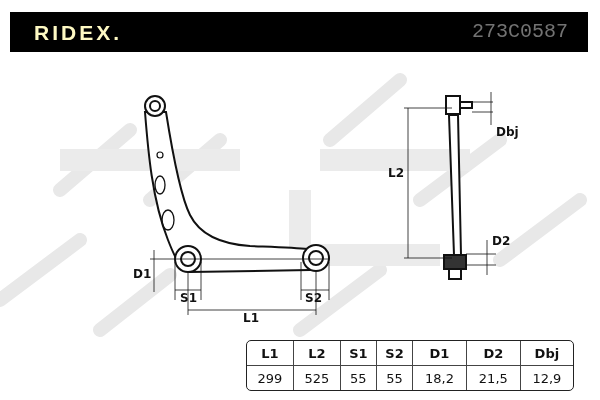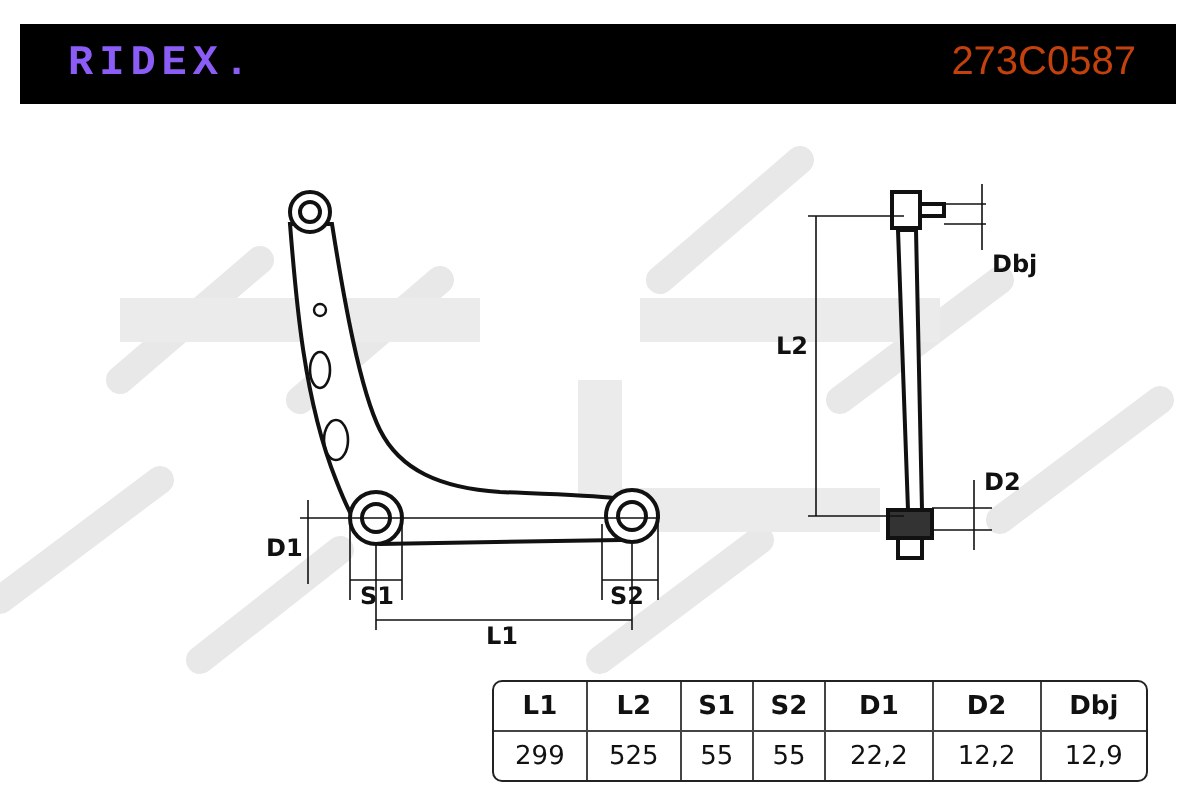--- a/index.html
+++ b/index.html
@@ -1,20 +1,20 @@
 <!DOCTYPE html>
 <html><head>
 <meta charset="utf-8">
 <style>
   html, body { margin:0; padding:0; }
   body { width:600px; height:400px; background:#ffffff; position:relative; overflow:hidden; font-family:"DejaVu Sans", sans-serif; }
   .watermark { position:absolute; left:0; top:0; width:600px; height:400px; }
   .header { position:absolute; left:10px; top:12px; width:578px; height:40px; background:#000; }
-  .logo { position:absolute; left:24px; top:9px; color:#8b5cf6; font-family:Liberation Mono, monospace; font-weight:bold; font-size:21px; letter-spacing:3px; }
-  .partno { position:absolute; right:20px; top:8px; color:#c2410c; font-size:20px; font-family:Liberation Sans, sans-serif; }
+  .logo { position:absolute; left:24px; top:9px; color:#fef9c3; font-family:Liberation Sans, sans-serif; font-weight:bold; font-size:21px; letter-spacing:3px; }
+  .partno { position:absolute; right:20px; top:8px; color:#737373; font-size:20px; font-family:Liberation Mono, monospace; }
   .drawing { position:absolute; left:0; top:0; width:600px; height:400px; }
   .dim { font-family:"DejaVu Sans", sans-serif; font-weight:bold; font-size:12px; fill:#111; }
   table.spec { position:absolute; left:246px; top:340px; width:328px; border-collapse:separate; border-spacing:0; border:1.5px solid #222; border-radius:5px; background:#fff; }
   table.spec th, table.spec td { text-align:center; font-size:13px; color:#111; border-right:1px solid #444; }
   table.spec th:last-child, table.spec td:last-child { border-right:none; }
   table.spec th { font-weight:bold; height:22px; border-bottom:1px solid #444; }
   table.spec td { height:22px; }
 </style>
 </head>
 <body>
@@ -98,18 +98,18 @@
     <th>S2</th>
     <th>D1</th>
     <th>D2</th>
     <th>Dbj</th>
   </tr>
   <tr>
     <td>299</td>
     <td>525</td>
     <td>55</td>
     <td>55</td>
-    <td>22,2</td>
-    <td>12,2</td>
+    <td>18,2</td>
+    <td>21,5</td>
     <td>12,9</td>
   </tr>
 </tbody>
   </table>
 
 </body></html>

